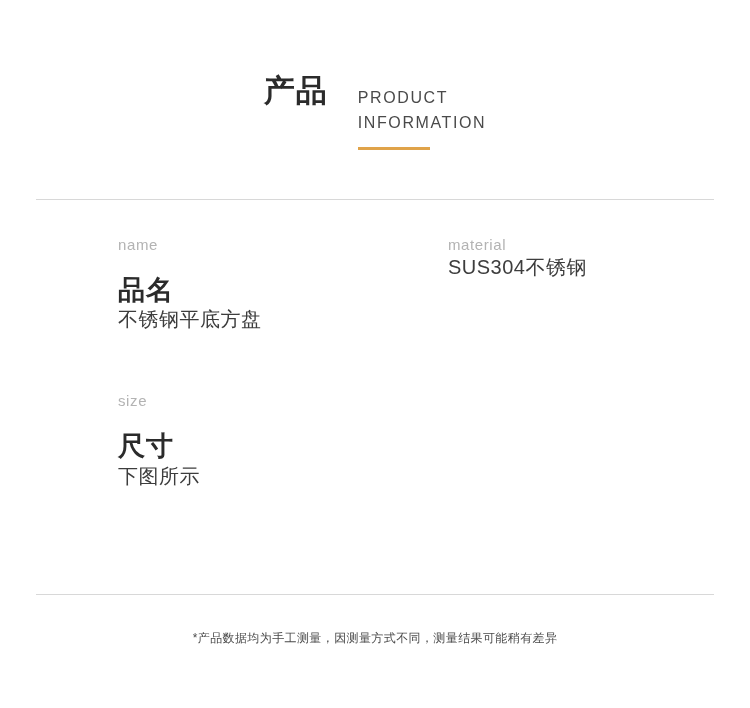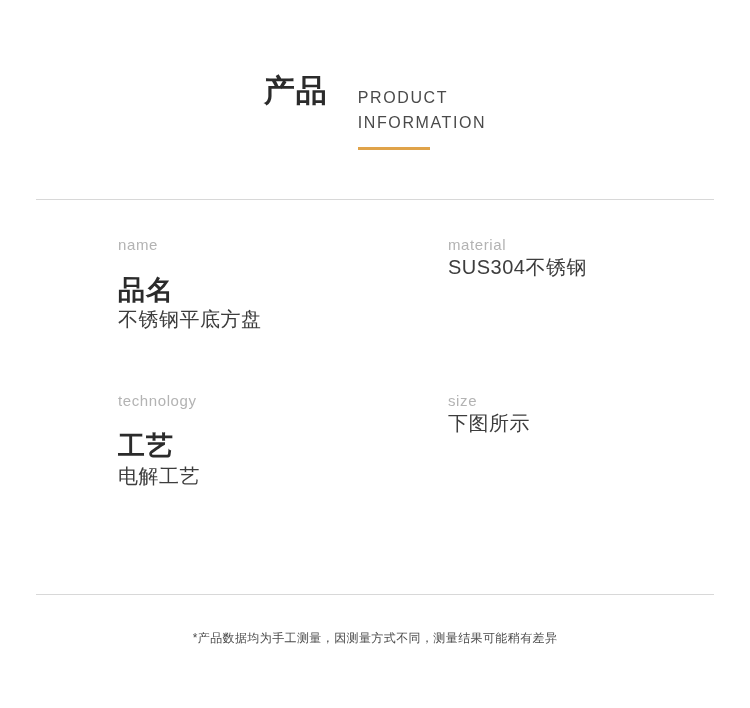--- a/index.html
+++ b/index.html
@@ -140,28 +140,24 @@
       <div class="spec-en">name</div>
       <div class="spec-cn">品名</div>
       <div class="spec-value">不锈钢平底方盘</div>
     </div>
 
     <div class="spec-item">
       <div class="spec-en">material</div>
       <div class="spec-value">SUS304不锈钢</div>
     </div>
 
-    <div class="spec-item">
-      <div class="spec-en">technology</div>
-      <div class="spec-cn">工艺</div>
-      <div class="spec-value">电解工艺</div>
-    </div>
 
     <div class="spec-item">
       <div class="spec-en">size</div>
+      <div class="spec-cn">尺寸</div>
       <div class="spec-value">下图所示</div>
     </div>
 
   </div>
 
   <div class="divider bottom"></div>
 
   <div class="footnote">*产品数据均为手工测量，因测量方式不同，测量结果可能稍有差异</div>
 
 </div>

